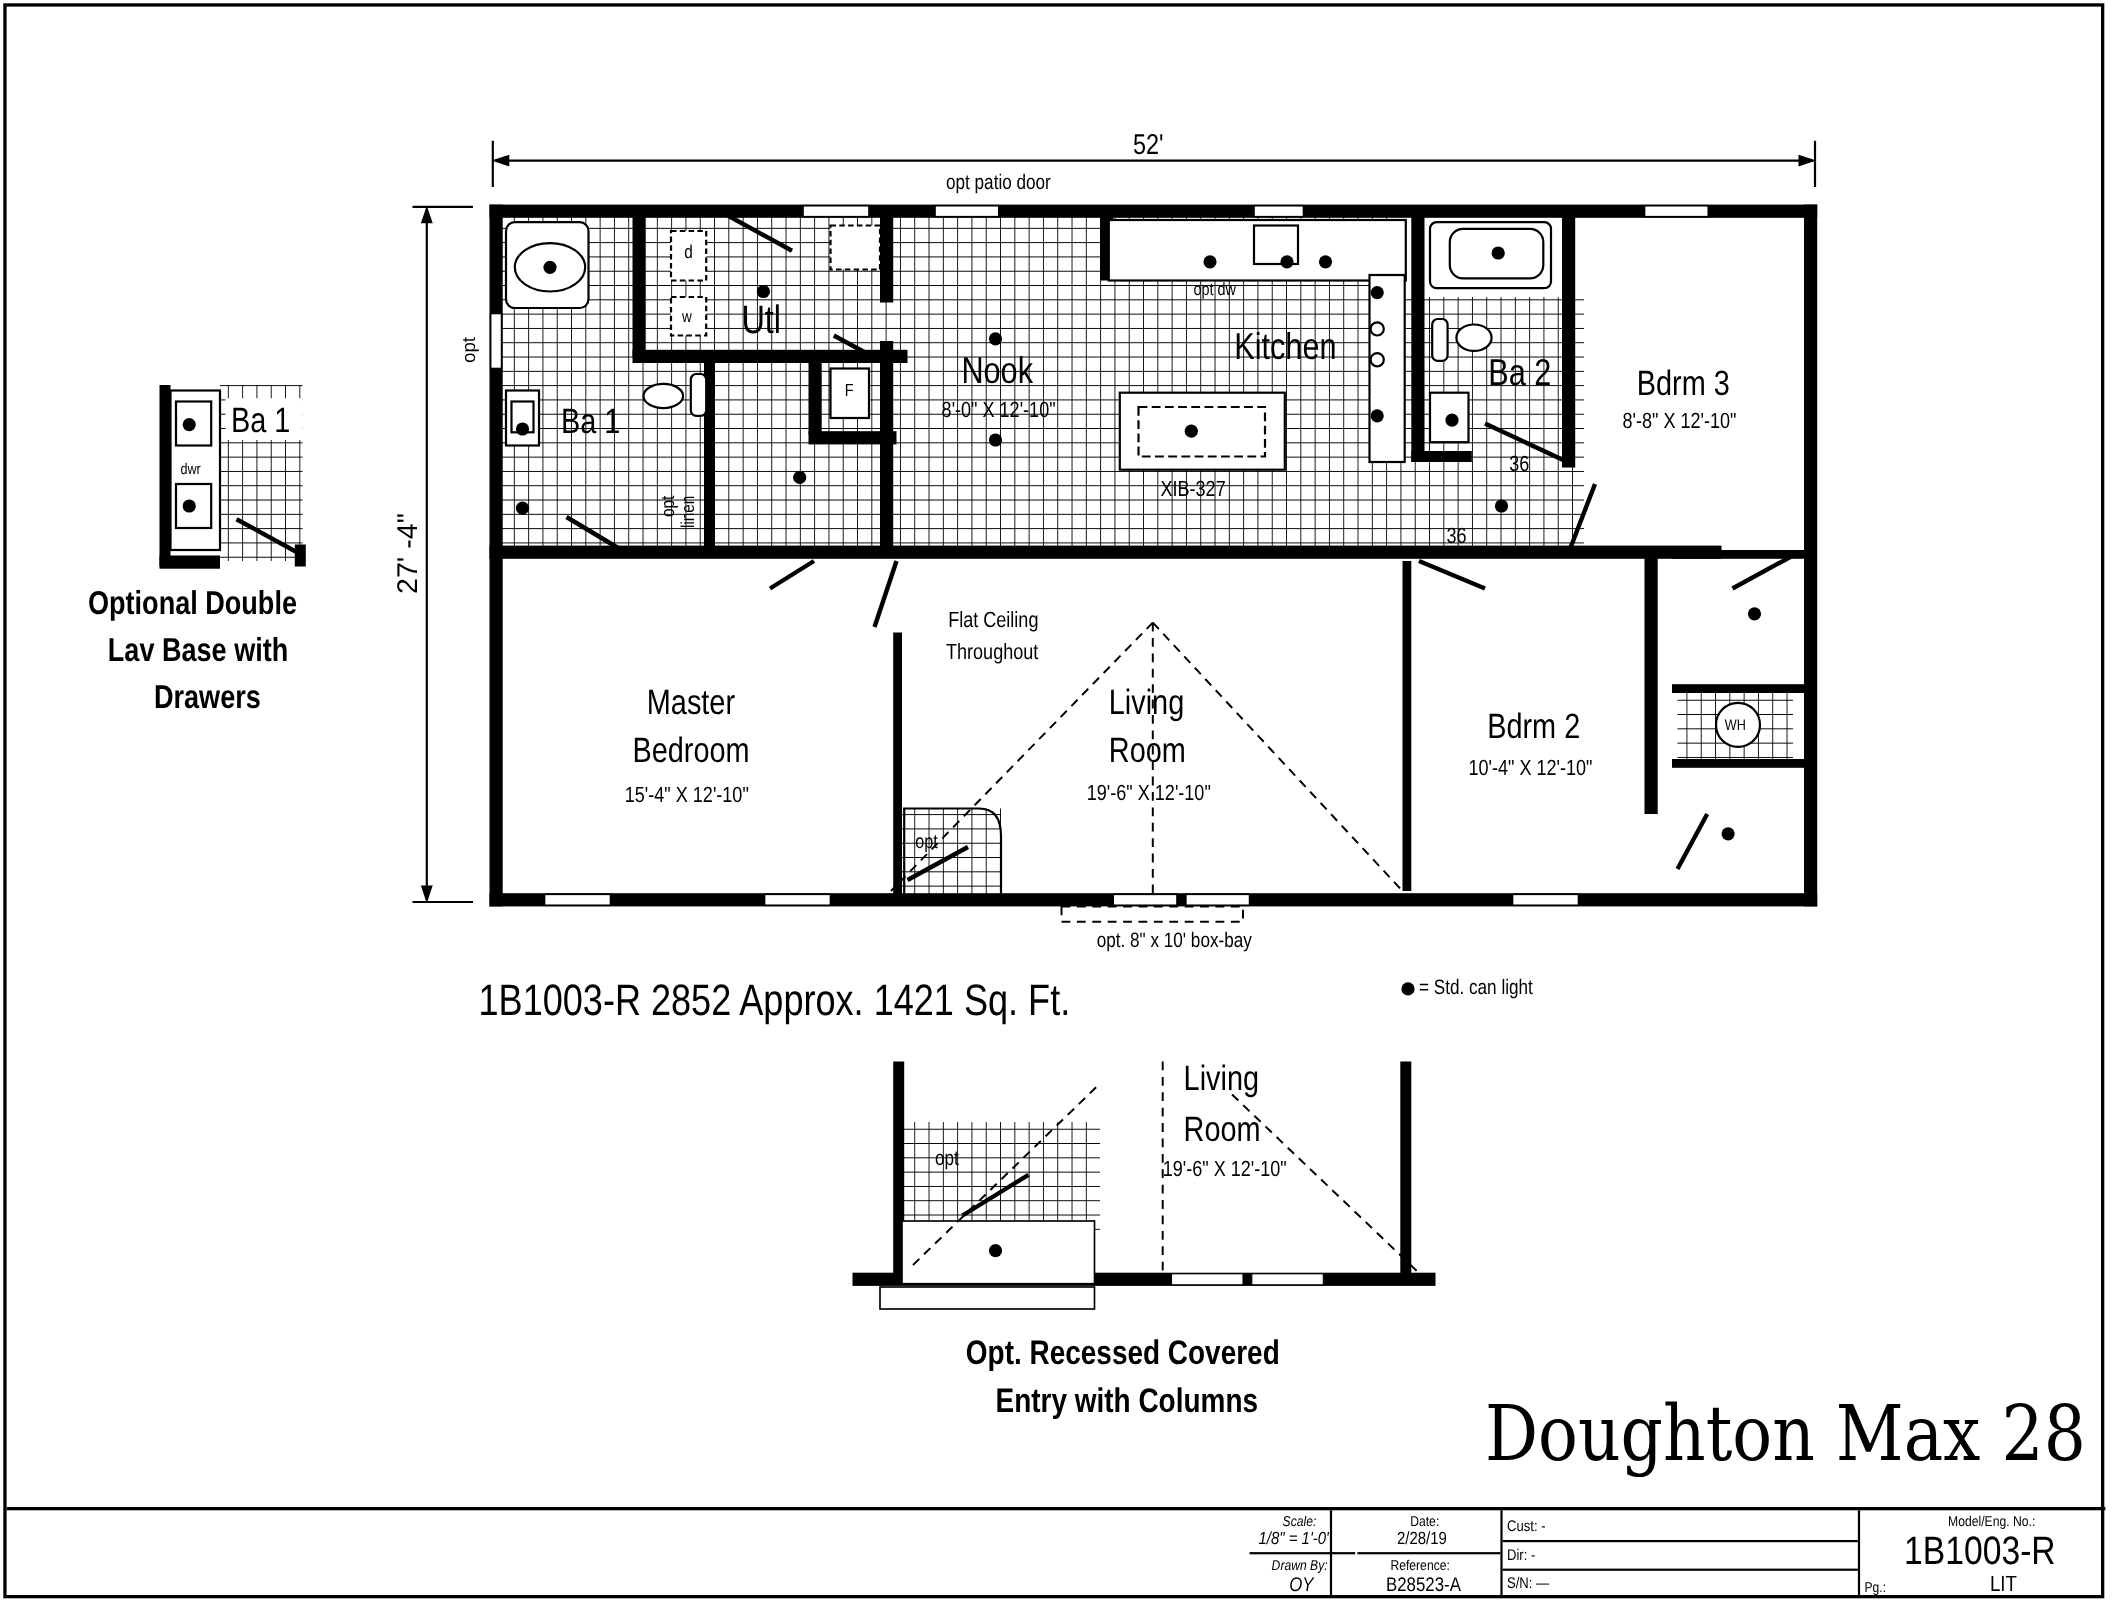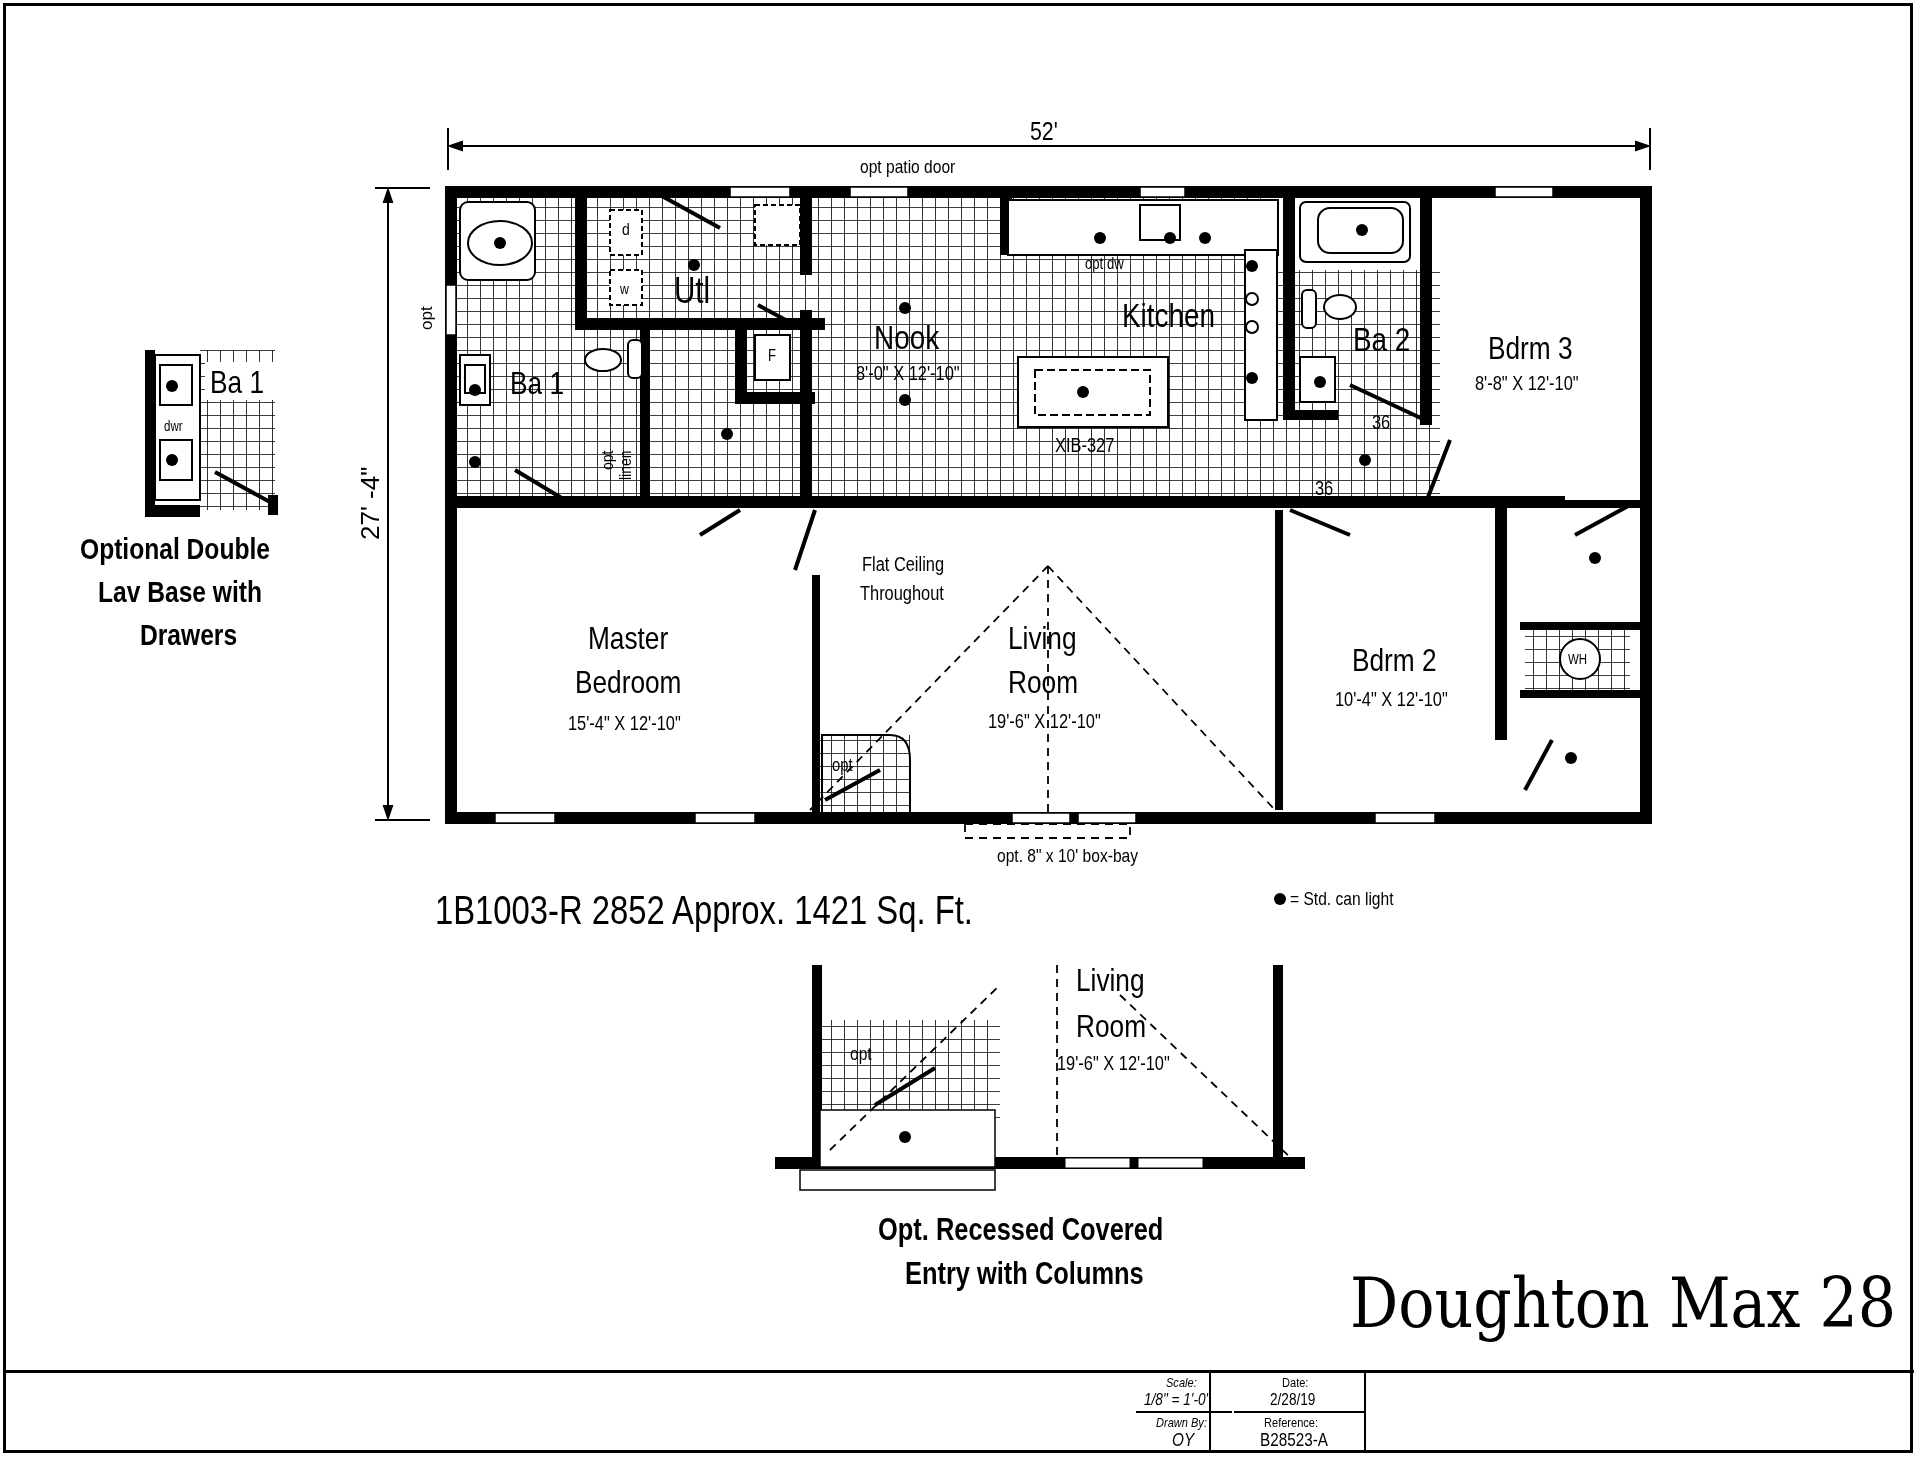--- a/index.html
+++ b/index.html
@@ -274,13 +274,26 @@
     <div class="val" style="left:20px;top:42px;font-size:13px;">Drawn By:</div>
     <div class="val" style="left:36px;top:57px;font-size:18px;">OY</div>
   </div>
   <div class="cell" style="left:1228px;top:0;width:132px;height:79px;text-align:right;">
     <div class="hline" style="left:0;top:38px;width:130px;"></div>
     <div class="val" style="left:48px;top:2px;font-size:13px;">Date:</div>
     <div class="val" style="left:36px;top:18px;font-size:16px;">2/28/19</div>
     <div class="val" style="left:30px;top:42px;font-size:13px;">Reference:</div>
     <div class="val" style="left:26px;top:57px;font-size:18px;">B28523-A</div>
   </div>
+  <div class="cell" style="left:1360px;top:0;width:325px;height:79px;">
+    <div class="hline" style="left:0;top:27px;width:323px;"></div>
+    <div class="hline" style="left:0;top:53px;width:323px;"></div>
+    <div class="val" style="left:4px;top:6px;font-size:14px;">Cust: -</div>
+    <div class="val" style="left:4px;top:32px;font-size:14px;">Dir:  -</div>
+    <div class="val" style="left:4px;top:58px;font-size:14px;">S/N:  —</div>
+  </div>
+  <div class="cell" style="left:1685px;top:0;width:223px;height:79px;border-right:none;">
+    <div class="val" style="left:80px;top:2px;font-size:13px;">Model/Eng. No.:</div>
+    <div class="val" style="left:40px;top:16px;font-size:36px;">1B1003-R</div>
+    <div class="val" style="left:4px;top:62px;font-size:13px;">Pg.:</div>
+    <div class="val" style="left:118px;top:56px;font-size:20px;">LIT</div>
+  </div>
 </div>
 
 </body></html>

